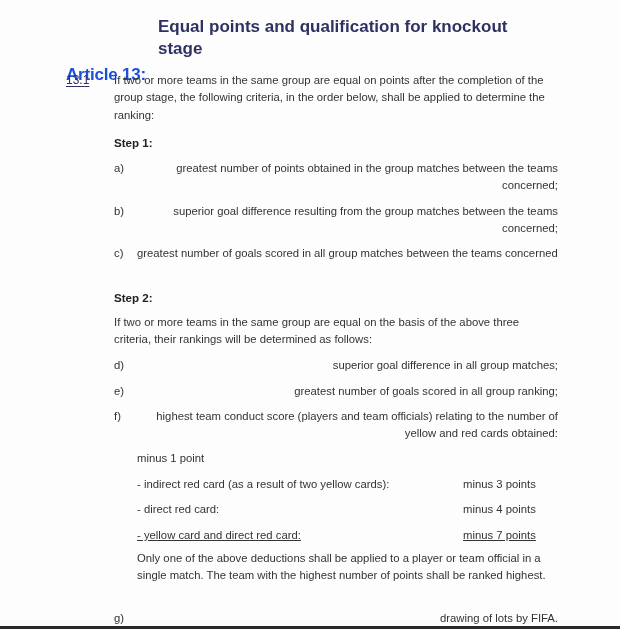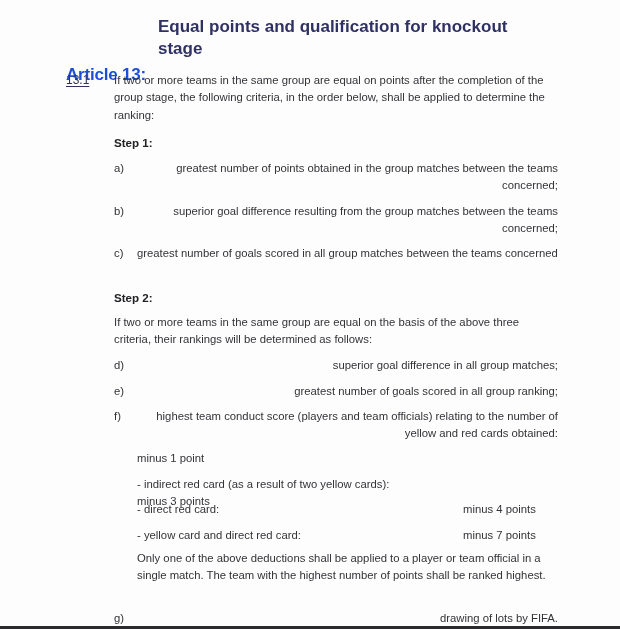--- a/index.html
+++ b/index.html
@@ -146,29 +146,29 @@
 
     <div class="body-col text item" style="top:336px;">
       <span class="item-label">f)</span>
       <span class="item-text">highest team conduct score (players and team officials) relating to the number of yellow and red cards obtained:</span>
     </div>
 
     <div class="body-col text" style="top:378px; left:63px; width:420px;">
       <div class="ded-row" style="height:26px;">
         <span class="ded-right">minus 1 point</span>
       </div>
-      <div class="ded-row" style="height:25px;flex-direction:column;">
+      <div class="ded-row" style="height:25px;">
         <span class="ded-left">- indirect red card (as a result of two yellow cards):</span>
         <span class="ded-right">minus 3 points</span>
       </div>
       <div class="ded-row" style="height:26px;">
         <span class="ded-left">- direct red card:</span>
         <span class="ded-right">minus 4 points</span>
       </div>
-      <div class="ded-row" style="height:25px;">
+      <div class="ded-row" style="height:25px;text-decoration:underline;">
         <span class="ded-left">- yellow card and direct red card:</span>
         <span class="ded-right">minus 7 points</span>
       </div>
     </div>
 
     <div class="body-col text" style="top:478px; left:63px; width:421px;">Only one of the above deductions shall be applied to a player or team official in a single match. The team with the highest number of points shall be ranked highest.</div>
 
     <div class="body-col text item" style="top:538px;">
       <span class="item-label">g)</span>
       <span class="item-text">drawing of lots by FIFA.</span>

